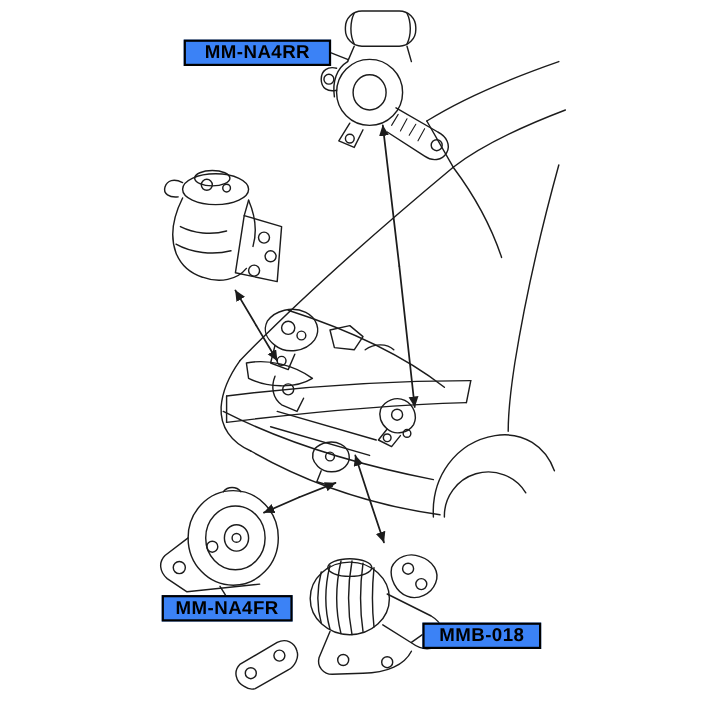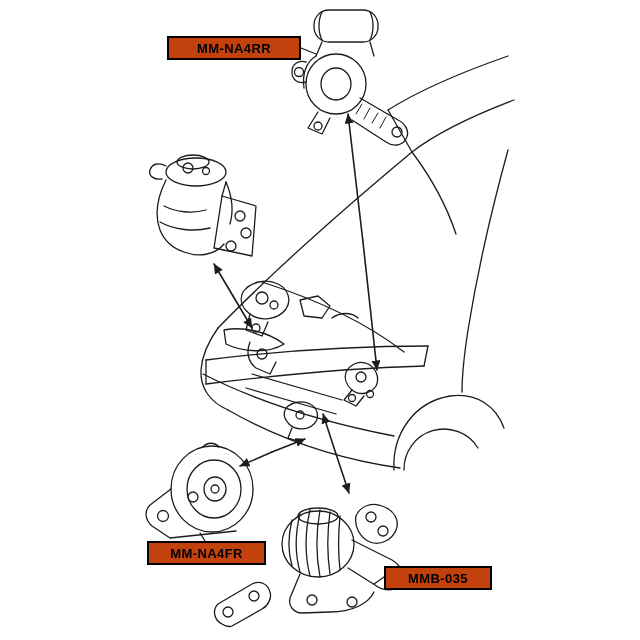--- a/index.html
+++ b/index.html
@@ -29,23 +29,23 @@
     fill: none;
     stroke-linecap: round;
     stroke-linejoin: round;
   }
   .hd { fill: var(--line, #1c1c1c); stroke: none; }
   .plabel {
     position: absolute;
     box-sizing: border-box;
     height: 24px;
     border: 2px solid var(--label-border, #000000);
-    background: #c2410c;
+    background: #3b82f6;
     color: var(--label-text, #000000);
-    font-size: 13px;
+    font-size: 17px;
     font-weight: bold;
     letter-spacing: 0.4px;
     display: flex;
     align-items: center;
     justify-content: center;
     white-space: nowrap;
   }
 </style>
 </head>
 <body>
@@ -194,15 +194,15 @@
       <path class="ln" d="M301,48 L316,54"></path>
       <path class="ln" d="M205,541 L200,533"></path>
       <path class="ln" d="M384,577 L374,584"></path>
     </g>
   </svg>
 
   <div class="plabel" style="left:167px; top:36px; width:134px;">MM-NA4RR</div>
 
   <div class="plabel" style="left:147px; top:541px; width:119px;">MM-NA4FR</div>
 
-  <div class="plabel" style="left:384px; top:566px; width:108px;">MMB-035</div>
+  <div class="plabel" style="left:384px; top:566px; width:108px;">MMB-018</div>
 
 </div>
 
 </body></html>

